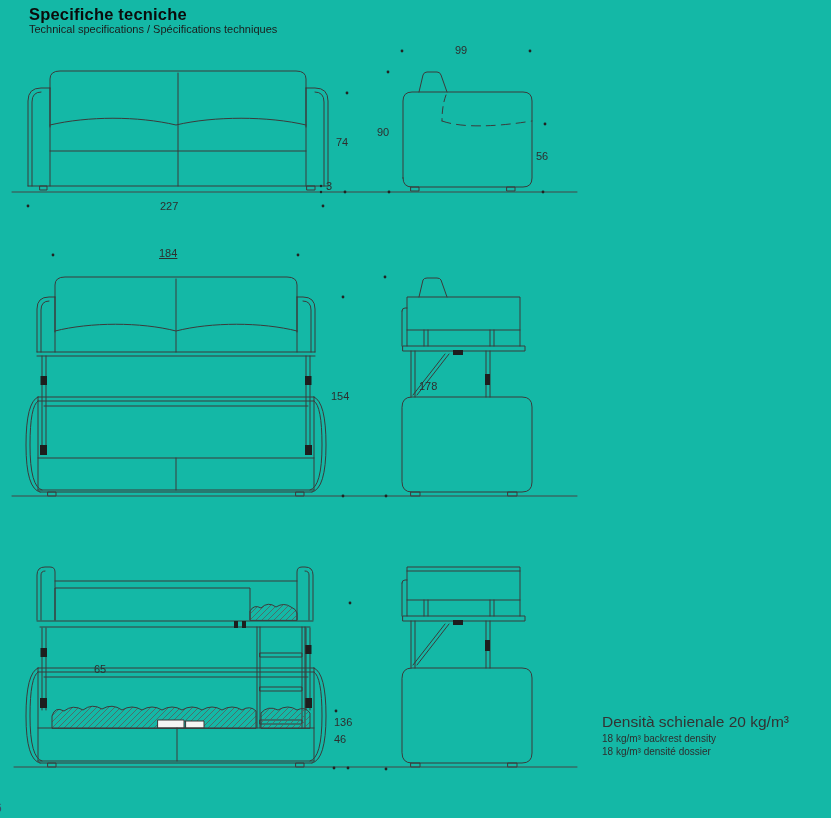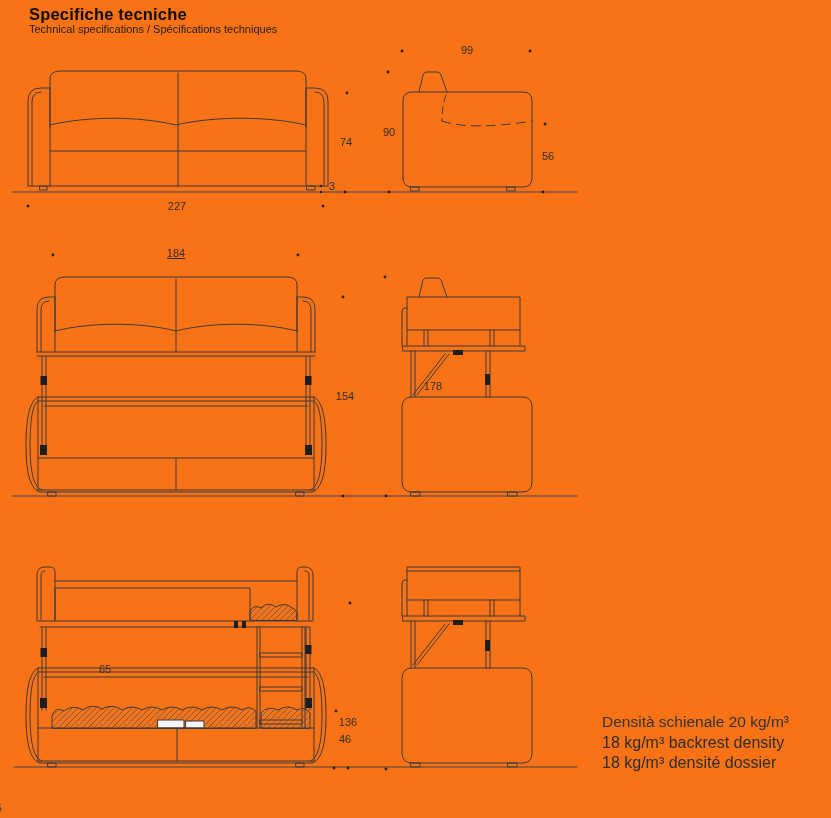--- a/index.html
+++ b/index.html
@@ -1,26 +1,26 @@
 <!DOCTYPE html>
 <html><head>
 <meta charset="utf-8">
 <style>
   html,body{margin:0;padding:0;background:#e9e9e9;}
   .canvas{
-    position:relative;width:831px;height:818px;background:#f97316;overflow:hidden;
+    position:relative;width:831px;height:818px;background:#14b8a6;overflow:hidden;
     font-family:"Liberation Sans",sans-serif;color:#333;
   }
   .page-title{position:absolute;left:29px;top:5px;font-size:16.5px;font-weight:bold;color:#0b0b0b;letter-spacing:.2px;}
   .page-subtitle{position:absolute;left:29px;top:23px;font-size:11px;color:#1c1c1c;}
   svg.drawing{position:absolute;left:0;top:0;}
-  .dim{position:absolute;font-size:11px;color:#2e2e2e;text-align:center;white-space:nowrap;}
+  .dim{position:absolute;font-size:11px;color:#2e2e2e;white-space:nowrap;}
   .density{position:absolute;left:602px;top:712px;line-height:1.25;}
   .density .l1{font-size:15.5px;color:#333;margin:0 0 2px 0;}
-  .density .l2,.density .l3{font-size:16px;color:#2e2e2e;margin:0;}
+  .density .l2,.density .l3{font-size:10px;color:#2e2e2e;margin:0;}
   .page-num{position:absolute;left:-5px;top:801px;font-size:12px;color:#3c4a66;}
 </style>
 </head>
 <body>
 
 <div class="canvas">
 
   <div class="page-title">Specifiche tecniche</div>
   <div class="page-subtitle">Technical specifications / Spécifications techniques</div>
 

